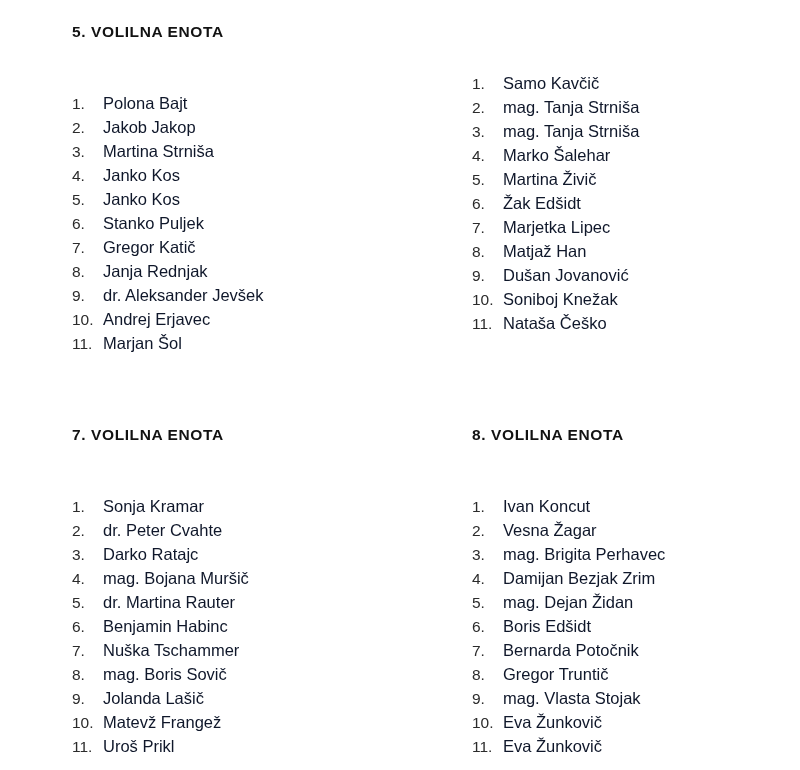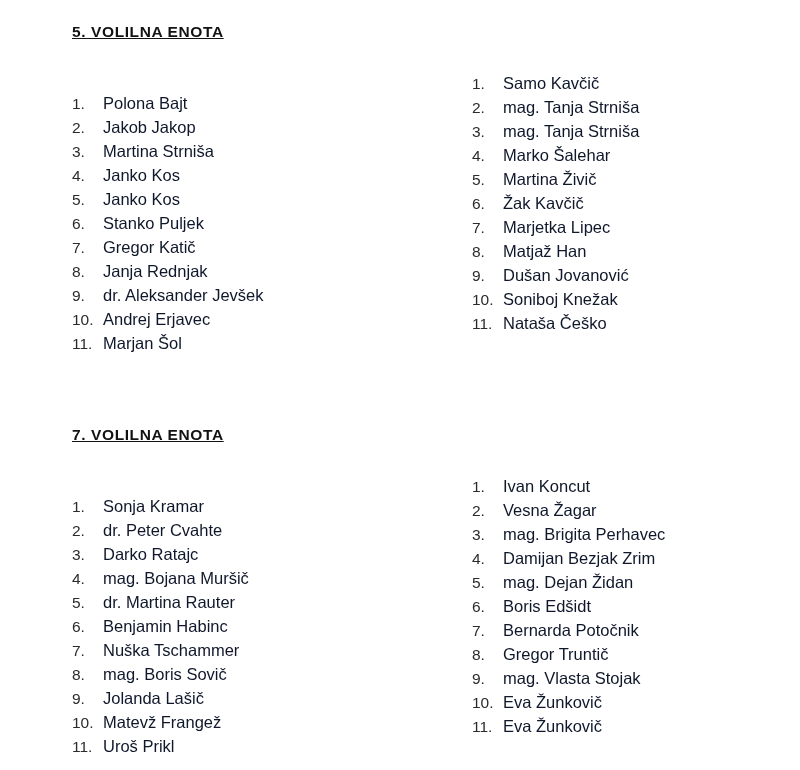--- a/index.html
+++ b/index.html
@@ -36,21 +36,20 @@
     box-sizing: border-box;
   }
   .unit-heading {
     font-size: 15.5px;
     font-weight: bold;
     color: #121212;
     letter-spacing: 0.6px;
     line-height: 20px;
     margin: 0;
     white-space: nowrap;
-    text-decoration: underline;
   }
   .candidate-list {
     list-style: none;
     margin: 0;
     padding: 0;
     margin-top: 49px;
   }
   .candidate-row {
     display: flex;
     align-items: baseline;
@@ -146,21 +145,21 @@
         <li class="candidate-row">
           <span class="candidate-index">4.</span>
           <span class="candidate-name">Marko Šalehar</span>
         </li>
         <li class="candidate-row">
           <span class="candidate-index">5.</span>
           <span class="candidate-name">Martina Živič</span>
         </li>
         <li class="candidate-row">
           <span class="candidate-index">6.</span>
-          <span class="candidate-name">Žak Kavčič</span>
+          <span class="candidate-name">Žak Edšidt</span>
         </li>
         <li class="candidate-row">
           <span class="candidate-index">7.</span>
           <span class="candidate-name">Marjetka Lipec</span>
         </li>
         <li class="candidate-row">
           <span class="candidate-index">8.</span>
           <span class="candidate-name">Matjaž Han</span>
         </li>
         <li class="candidate-row">
@@ -222,20 +221,21 @@
           <span class="candidate-name">Matevž Frangež</span>
         </li>
         <li class="candidate-row">
           <span class="candidate-index">11.</span>
           <span class="candidate-name">Uroš Prikl</span>
         </li>
       </ol>
     </section>
 
     <section class="unit-block">
+      <h2 class="unit-heading">8. VOLILNA ENOTA</h2>
       <ol class="candidate-list">
         <li class="candidate-row">
           <span class="candidate-index">1.</span>
           <span class="candidate-name">Ivan Koncut</span>
         </li>
         <li class="candidate-row">
           <span class="candidate-index">2.</span>
           <span class="candidate-name">Vesna Žagar</span>
         </li>
         <li class="candidate-row">

